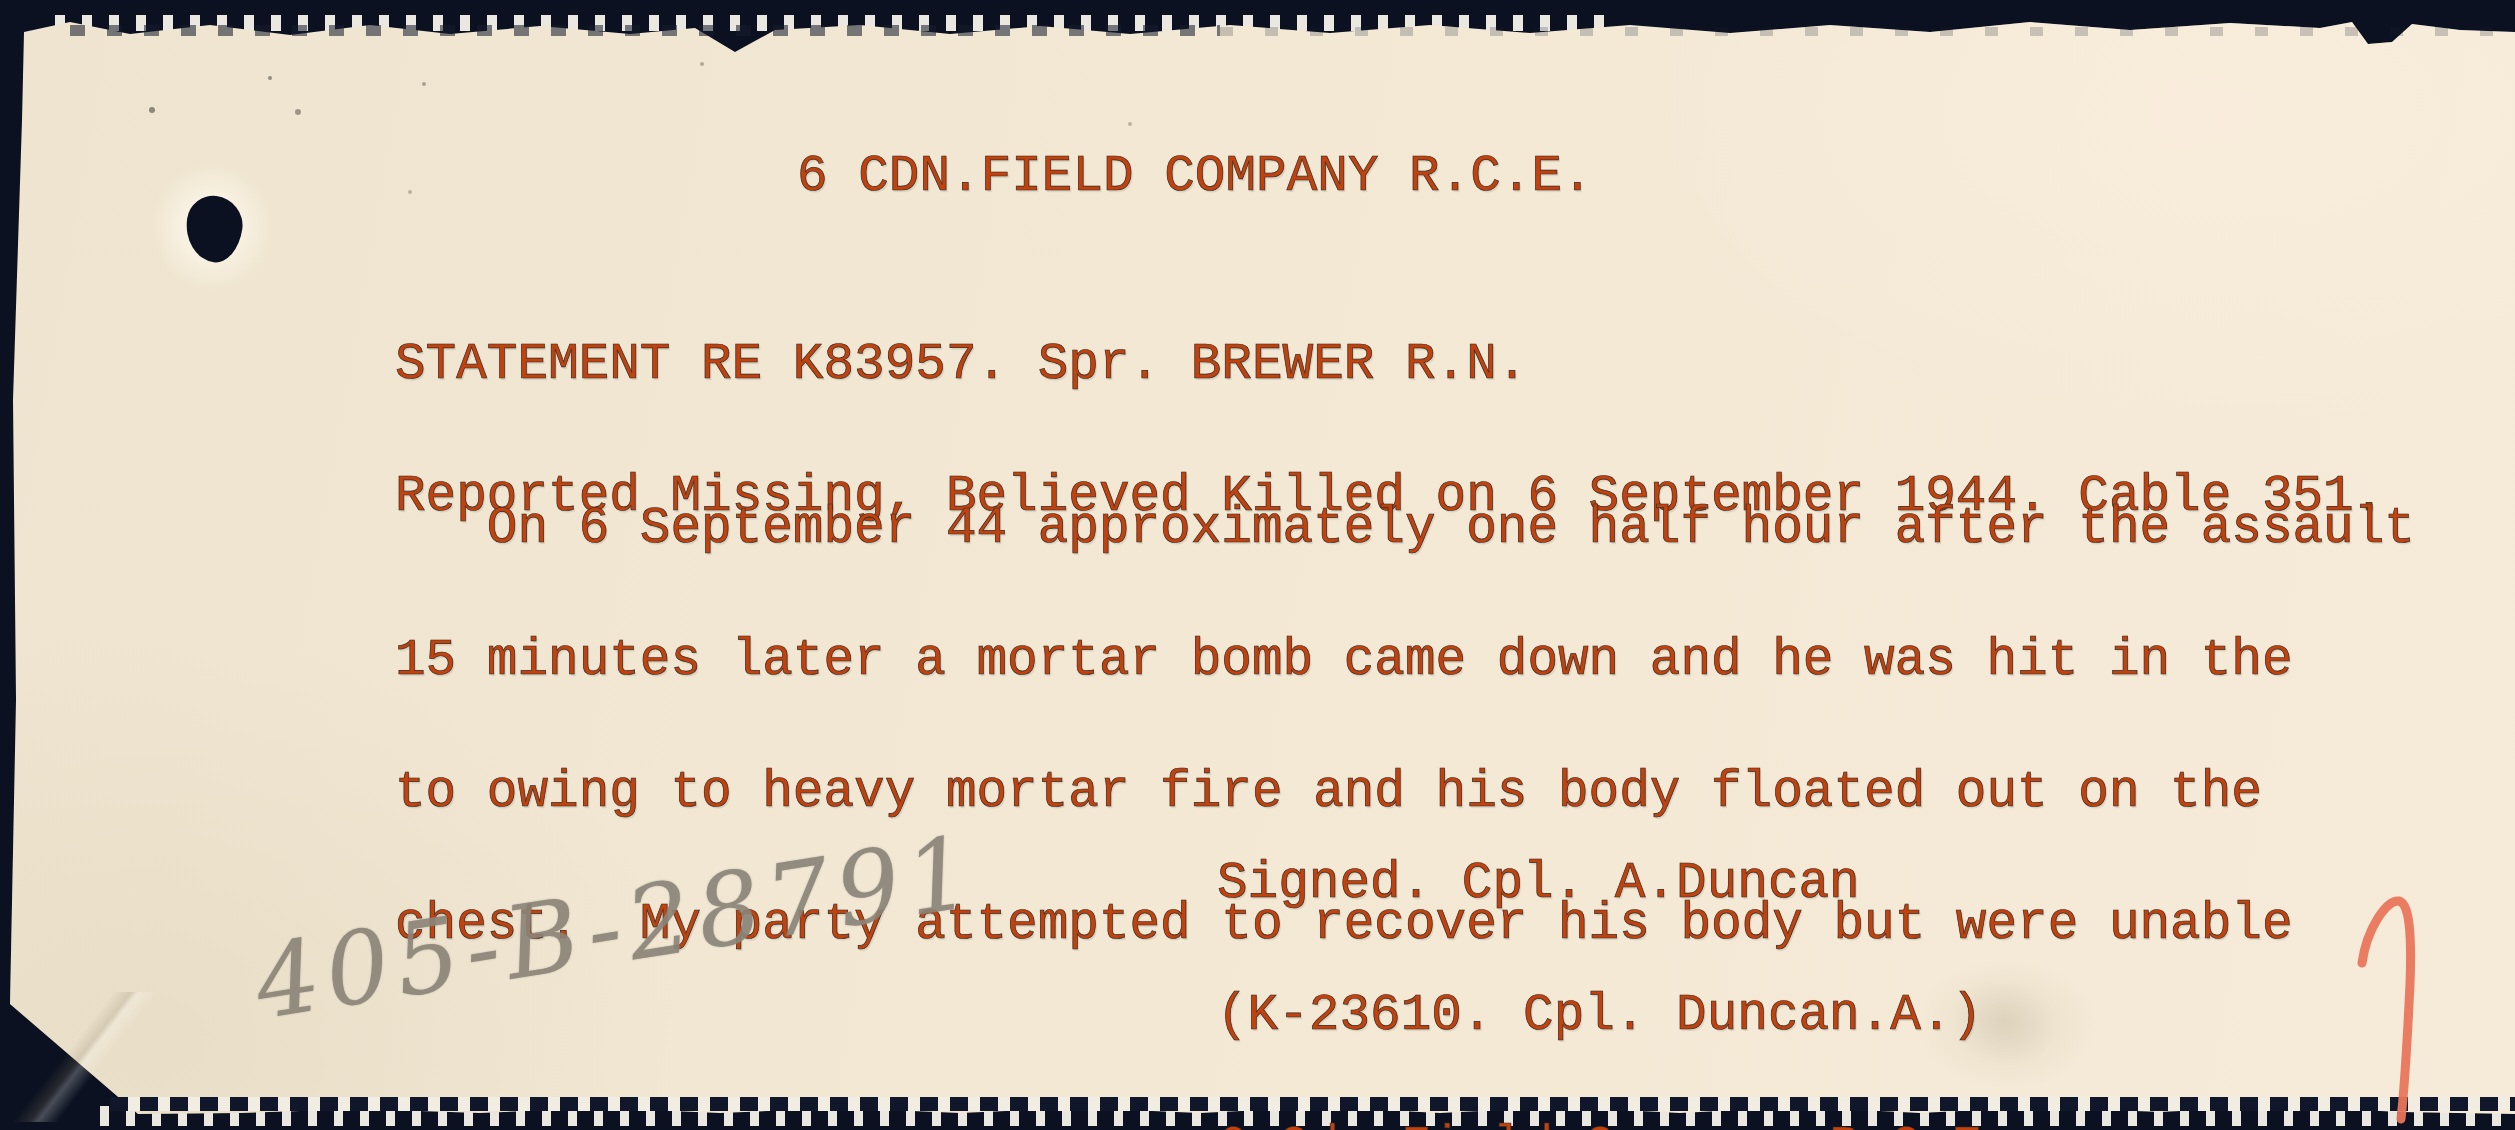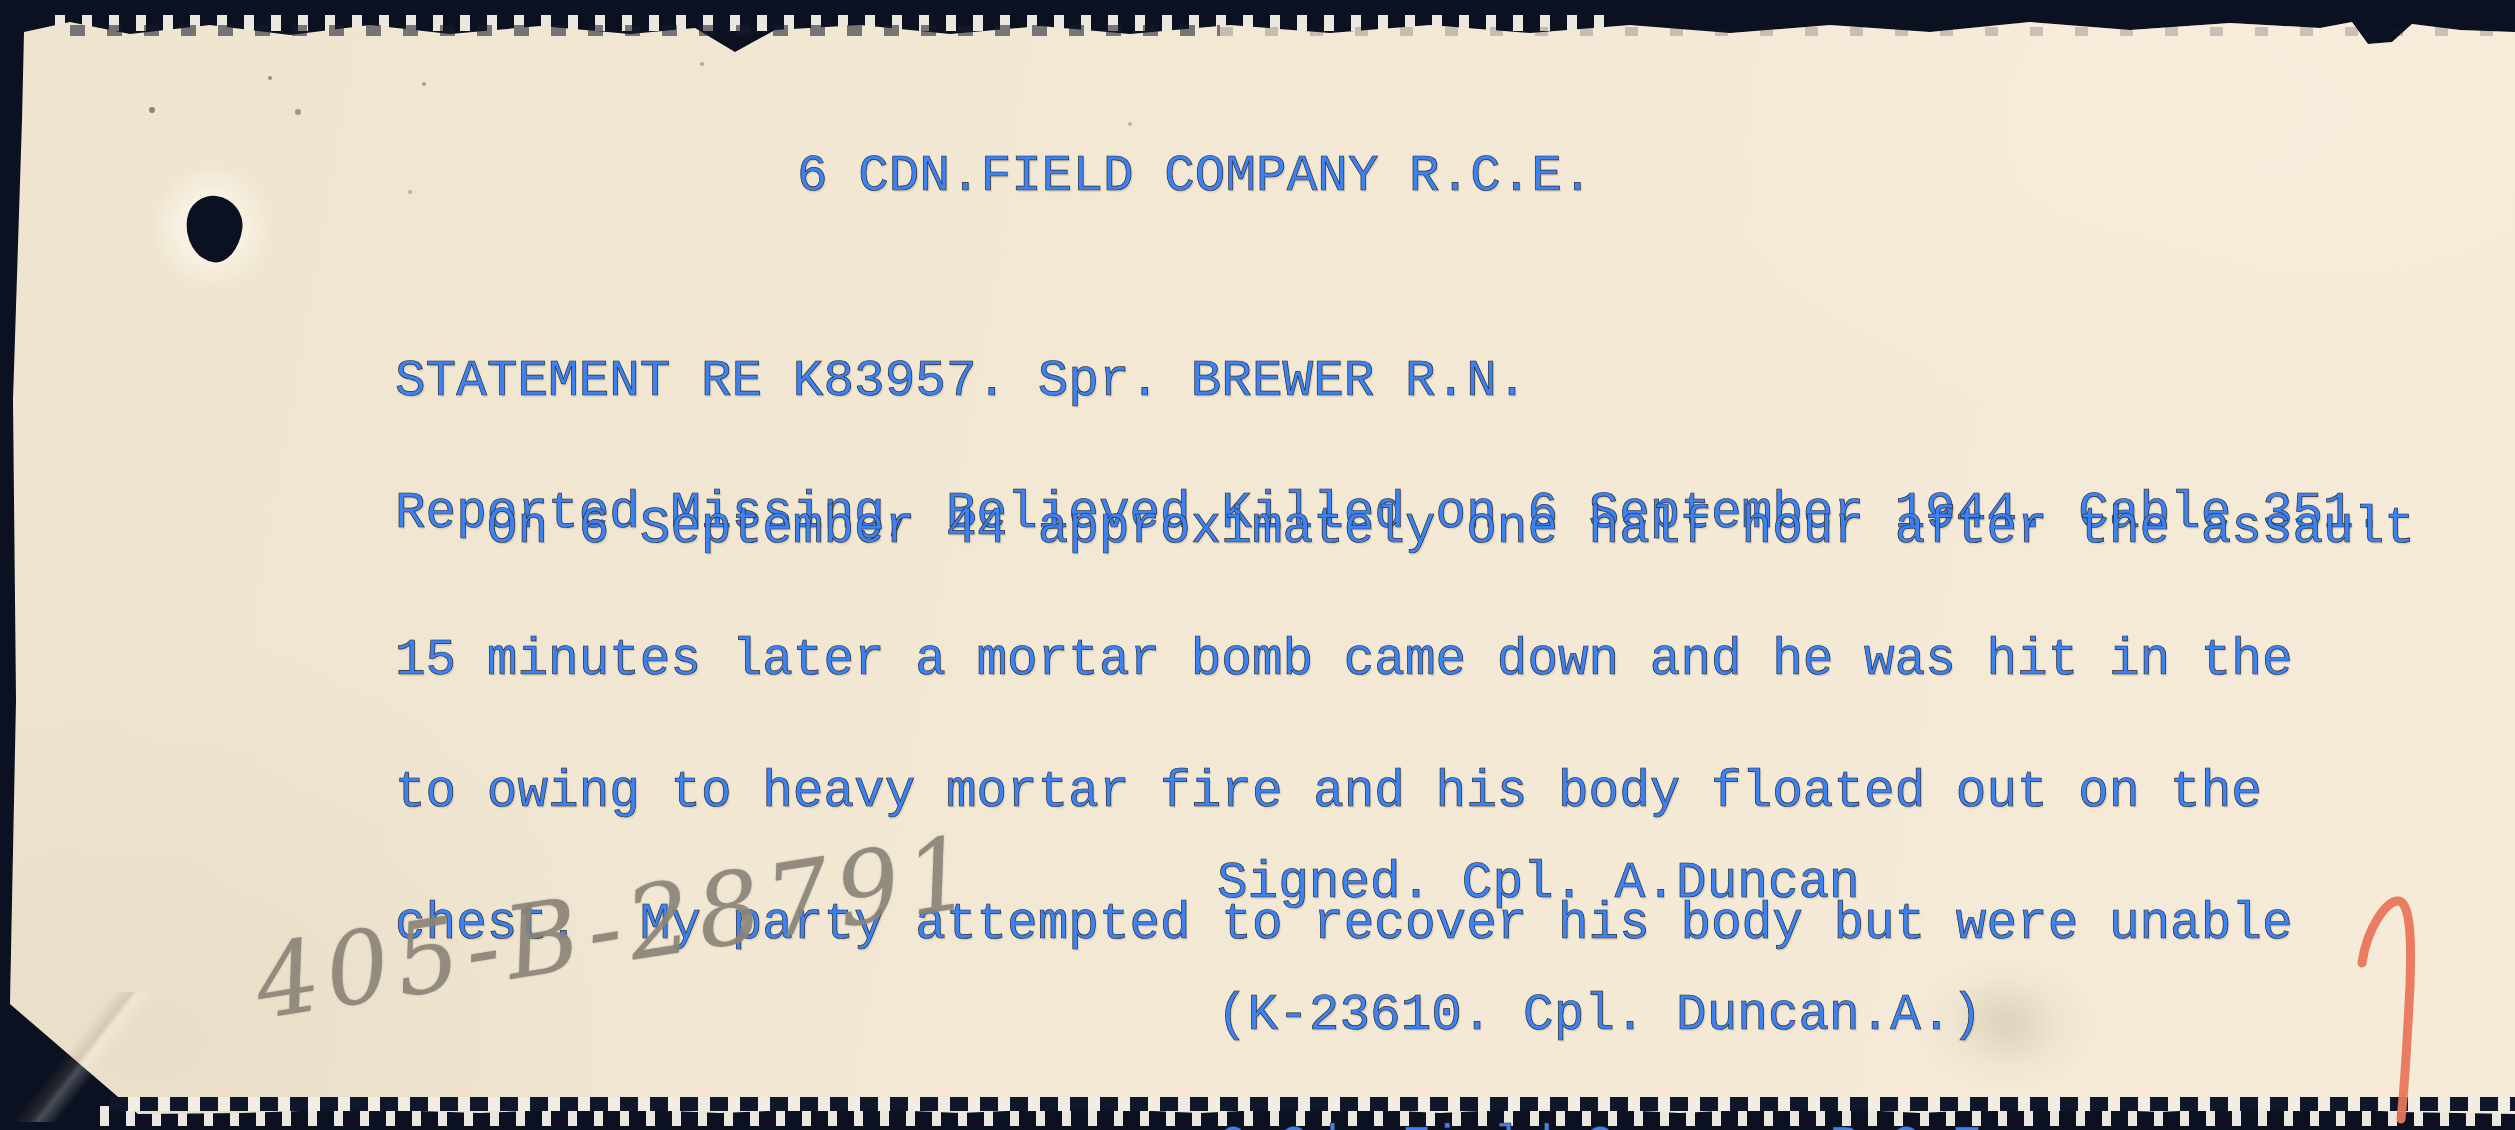--- a/index.html
+++ b/index.html
@@ -84,27 +84,27 @@
   #smudge {
     position: absolute; z-index: 3; left: 1952px; top: 978px; width: 105px; height: 88px;
     background: radial-gradient(closest-side, rgba(203,192,166,0.35), rgba(203,192,166,0) 100%);
     border-radius: 60% 40% 55% 45%;
     transform: rotate(18deg);
   }
   .typed {
     position: absolute; z-index: 5;
     font-family: "Liberation Mono", "DejaVu Sans Mono", monospace;
     font-size: 51px; line-height: 44px;
-    color: #3b82f6;
+    color: #c2410c;
     white-space: pre;
     -webkit-text-stroke: 0.7px #34312d;
     text-shadow: 0 0 1px rgba(52,49,45,0.35), 1.5px 1.5px 1px rgba(52,49,45,0.12);
   }
   #header-line   { left: 797px;  top: 155px; }
-  #subject-block { left: 395px;  top: 272px; }
+  #subject-block { left: 395px;  top: 255px; }
   #body-block    { left: 395px;  top: 419px; }
   #sig-block     { left: 1217px; top: 774px; }
   #handwriting {
     position: absolute; z-index: 5; left: 252px; top: 878px;
     font-family: "DejaVu Serif", serif; font-style: italic;
     font-size: 100px; line-height: 1; letter-spacing: 7px;
     color: #8b8478; opacity: 0.92;
     transform: rotate(-9deg); transform-origin: 50% 50%;
     text-shadow: 0 0 2px rgba(139,132,120,0.55);
     white-space: pre;

